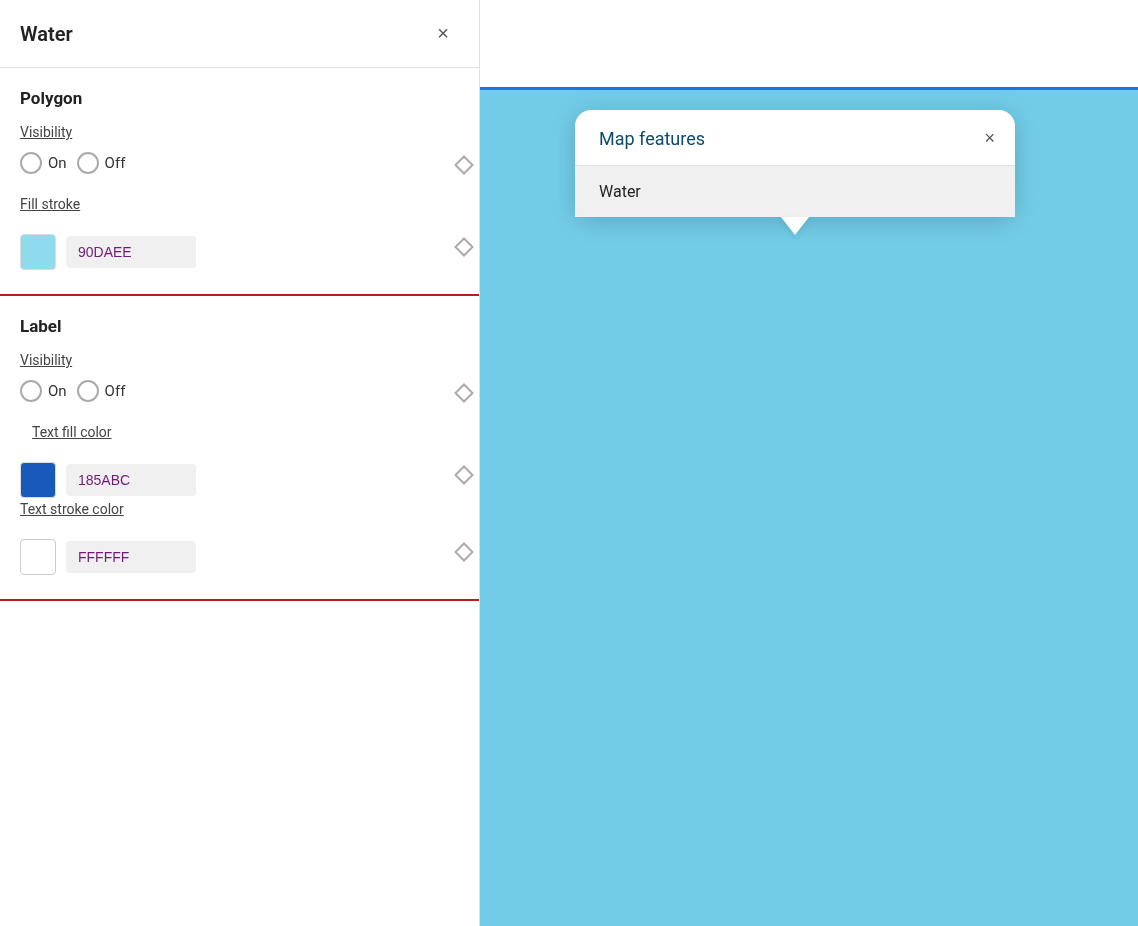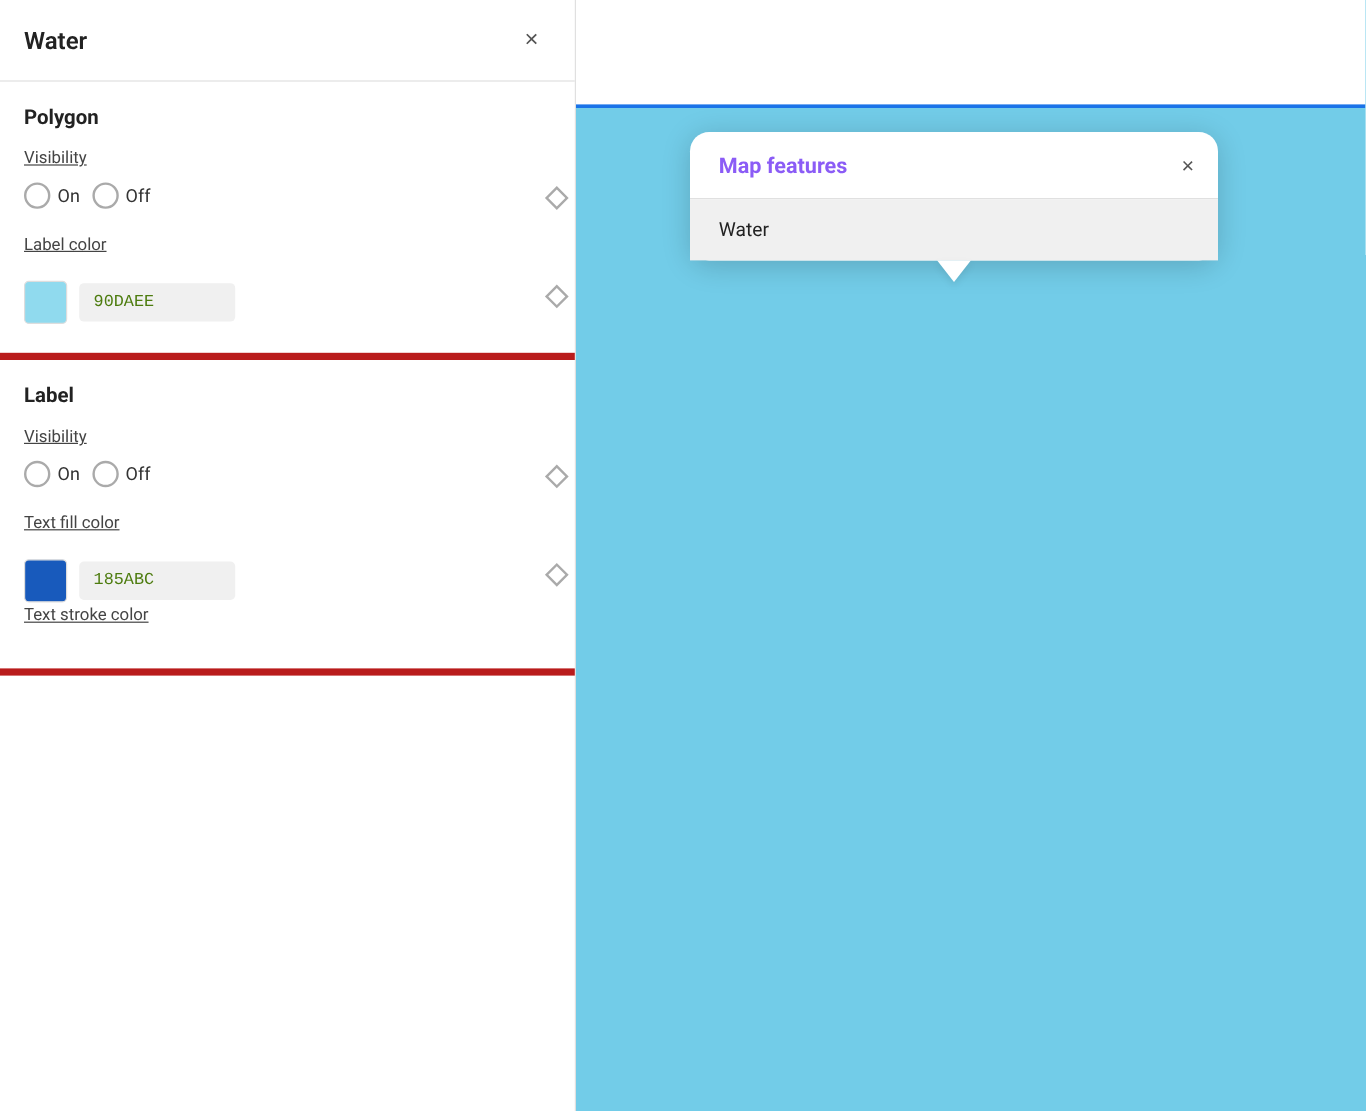--- a/index.html
+++ b/index.html
@@ -48,21 +48,21 @@
       height: 32px;
       display: flex;
       align-items: center;
       justify-content: center;
       border-radius: 50%;
     }
 
     
     .section {
       padding: 20px 8px 24px 20px;
-      border-bottom: 6px solid #b91c1c;
+      border-bottom: 2px solid #b91c1c;
     }
 
     .section-title {
       font-size: 17px;
       font-weight: 700;
       color: #222;
       margin-bottom: 16px;
     }
 
     .field-label {
@@ -120,23 +120,23 @@
       border: 1px solid #ddd;
       flex-shrink: 0;
     }
 
     .color-input {
       background: #f0f0f0;
       border: none;
       border-radius: 4px;
       padding: 8px 12px;
       font-size: 14px;
-      color: #4d7c0f;
+      color: #701a75;
       width: 130px;
-      font-family: Liberation Mono, monospace;
+      font-family: Liberation Sans, sans-serif;
     }
 
     
     .right-panel {
       flex: 1;
       background: #72cce8;
       position: relative;
       overflow: hidden;
     }
 
@@ -174,22 +174,22 @@
     .popup-header {
       display: flex;
       align-items: center;
       justify-content: space-between;
       padding: 18px 20px 16px 24px;
       border-bottom: 1px solid #e0e0e0;
     }
 
     .popup-title {
       font-size: 18px;
-      font-weight: 700;
-      color: #8b5cf6;
+      font-weight: 400;
+      color: #0c4a6e;
     }
 
     .popup-close {
       background: none;
       border: none;
       cursor: pointer;
       color: #555;
       font-size: 18px;
     }
 
@@ -238,21 +238,21 @@
           <span class="radio-label">On</span>
         </label>
         <label class="radio-option">
           <div class="radio-circle"></div>
           <span class="radio-label">Off</span>
         </label>
       </div>
       <div class="diamond"></div>
     </div>
 
-    <div class="field-label" style="margin-top:18px;">Label color</div>
+    <div class="field-label" style="margin-top:18px;">Fill stroke</div>
 
     <div class="row-with-diamond">
       <div class="color-row">
         <div class="color-swatch" style="background:#90DAEE;"></div>
         <input class="color-input" type="text" value="90DAEE" readonly="" style="">
       </div>
       <div class="diamond"></div>
     </div>
   </div>
 
@@ -268,32 +268,39 @@
           <span class="radio-label">On</span>
         </label>
         <label class="radio-option">
           <div class="radio-circle"></div>
           <span class="radio-label">Off</span>
         </label>
       </div>
       <div class="diamond"></div>
     </div>
 
-    <div class="field-label" style="margin-top:18px;">Text fill color</div>
+    <div class="field-label" style="margin-top:18px;margin-left:12px;">Text fill color</div>
 
     <div class="row-with-diamond">
       <div class="color-row">
         <div class="color-swatch" style="background:#185ABC;"></div>
         <input class="color-input" type="text" value="185ABC" readonly="" style="">
       </div>
       <div class="diamond"></div>
     </div>
 
     <div class="field-label" style="margin-top:3px;">Text stroke color</div>
 
+    <div class="row-with-diamond">
+      <div class="color-row">
+        <div class="color-swatch" style="background:#FFFFFF; border: 1px solid #ccc;"></div>
+        <input class="color-input" type="text" value="FFFFFF" readonly="" style="">
+      </div>
+      <div class="diamond"></div>
+    </div>
   </div>
 
 </div>
 
 <div class="right-panel">
   <div class="map-top-bar"></div>
 
   <div class="popup">
     <div class="popup-header">
       <span class="popup-title">Map features</span>

